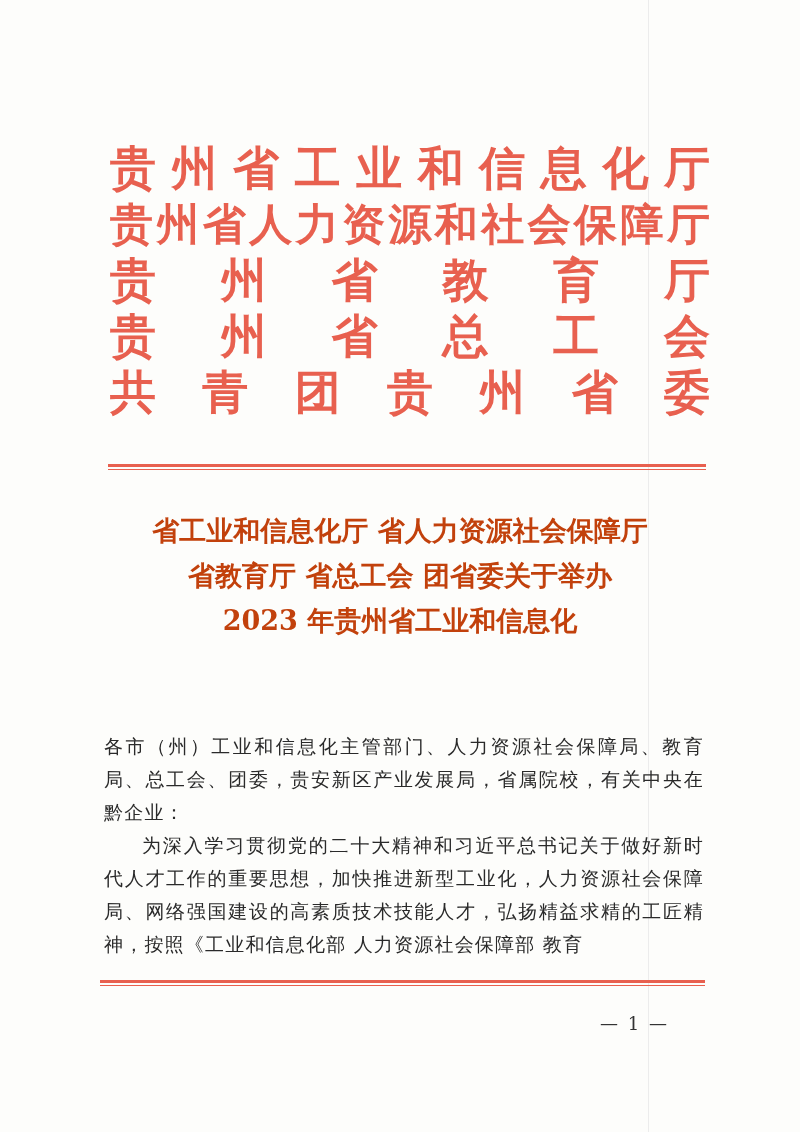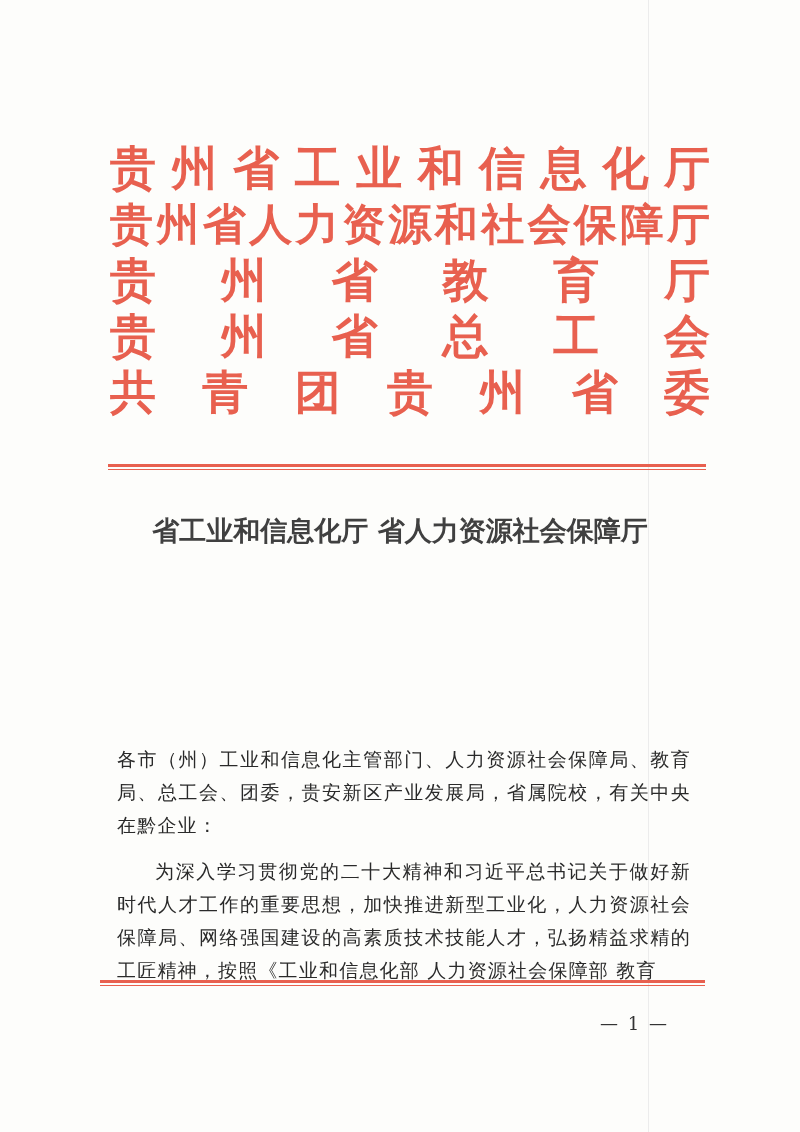--- a/index.html
+++ b/index.html
@@ -18,30 +18,30 @@
     letter-spacing: 0;
   }
   .org-line span { display: block; }
   .red-rule {
     position: absolute; left: 108px; width: 598px;
   }
   .red-rule .thick { height: 3px; background: #e8604f; }
   .red-rule .thin { height: 1px; background: #e8604f; margin-top: 2px; }
   .title-block {
     position: absolute; left: 110px; top: 508px; width: 580px;
-    text-align: center; color: #404040;
+    text-align: center; color: #c2410c;
     font-family: "DejaVu Serif", "Liberation Serif", serif;
     font-weight: bold; font-size: 27px; line-height: 45px;
   }
   .body-block {
     position: absolute; left: 104px; top: 730px; width: 600px;
     color: #2a2a2a; font-size: 19px; line-height: 33px;
     letter-spacing: 1.2px;
   }
-  .body-block p { margin: 13px; text-align: justify; }
+  .body-block p { margin: 0; text-align: justify; }
   .body-block .indent { text-indent: 2em; }
   .page-number {
     position: absolute; left: 600px; top: 1013px;
     color: #333; font-size: 18px; letter-spacing: 2px;
   }
   .fold-line {
     position: absolute; left: 648px; top: 0; width: 1px; height: 1132px;
     background: #ececec;
   }
 </style>
@@ -105,20 +105,22 @@
     </div>
 </div>
 
 <div class="red-rule" style="top:464px;">
   <div class="thick"></div>
   <div class="thin"></div>
 </div>
 
 <div class="title-block">
   <div>省工业和信息化厅 省人力资源社会保障厅</div>
+  <div>省教育厅 省总工会 团省委关于举办</div>
+  <div>2023 年贵州省工业和信息化</div>
 </div>
 
 <div class="body-block">
   <p>各市（州）工业和信息化主管部门、人力资源社会保障局、教育局、总工会、团委，贵安新区产业发展局，省属院校，有关中央在黔企业：</p>
   <p class="indent">为深入学习贯彻党的二十大精神和习近平总书记关于做好新时代人才工作的重要思想，加快推进新型工业化，人力资源社会保障局、网络强国建设的高素质技术技能人才，弘扬精益求精的工匠精神，按照《工业和信息化部 人力资源社会保障部 教育</p>
 </div>
 
 <div class="red-rule" style="top:980px; left:100px; width:605px;">
   <div class="thick"></div>
   <div class="thin"></div>

